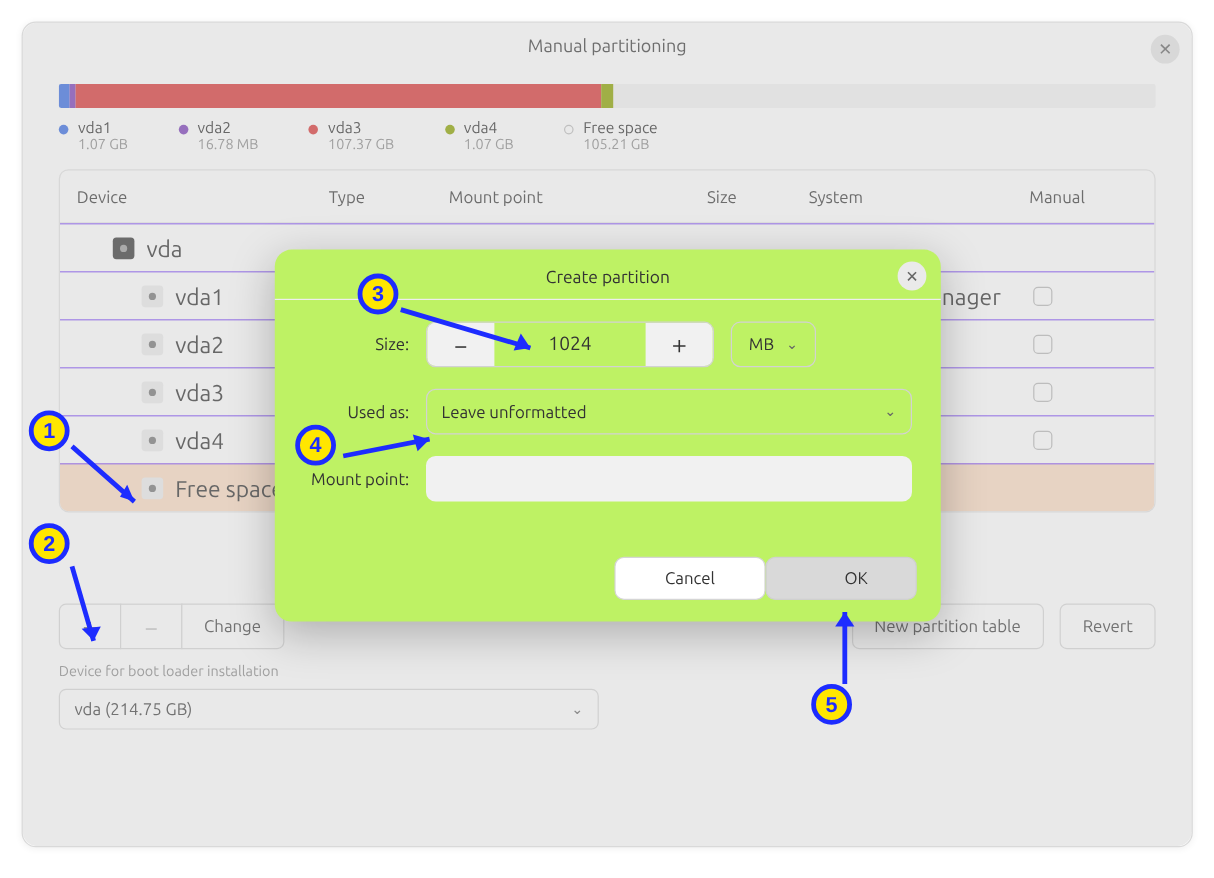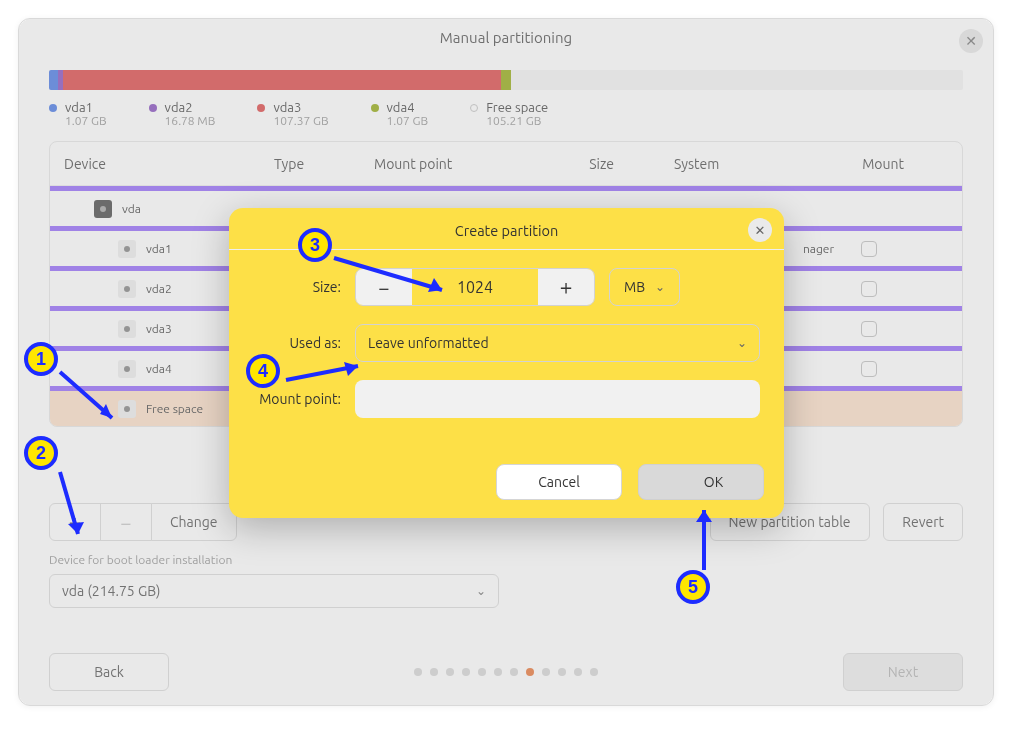--- a/index.html
+++ b/index.html
@@ -33,21 +33,21 @@
   .legend { display:flex; gap:42px; margin:10px 30px 0; }
   .leg { display:flex; gap:8px; align-items:flex-start; font-size:13px; }
   .dot { width:8px; height:8px; border-radius:50%; margin-top:4px; }
   .leg .sub { display:block; color:#8a8a8a; font-size:12px; }
   .dot.blue{background:#3b6ee0;} .dot.purple{background:#7b40b7;} .dot.red{background:#d83a3a;}
   .dot.olive{background:#8aa100;} .dot.open{border:1.5px solid #bbb; background:transparent;}
 
   .table { margin:14px 30px 0; border:1px solid #e0e0e0; border-radius:8px; overflow:hidden; }
   .thead, .trow { display:grid; grid-template-columns: 210px 100px 150px 90px 220px 70px; align-items:center; padding:0 14px; }
   .thead { height:44px; color:#3d3d3d; font-size:14px; border-bottom:1px solid #e8e8e8; }
-  .trow { height:40px; font-size:12px; color:#333; border-top:5px solid #8b5cf6; }
+  .trow { height:40px; font-size:19px; color:#333; border-top:1px solid #8b5cf6; }
   .trow .cb { width:16px; height:16px; border:1.5px solid #b7b7b7; border-radius:4px; margin:0 auto; }
   .dev-cell { display:flex; gap:10px; align-items:center; }
   .dev-cell.indent1 { padding-left:30px; }
   .dev-cell.indent2 { padding-left:54px; }
   .disk-ico { width:18px; height:18px; border-radius:3px; background:#3a3a3a; display:inline-flex; align-items:center; justify-content:center; }
   .disk-ico::after { content:""; width:6px; height:6px; border-radius:50%; background:#9a9a9a; }
   .disk-ico.light { background:#e8e8e8; }
   .disk-ico.light::after { background:#777; }
 
   .trow.freespace { background:#f7d9c0; }
@@ -74,34 +74,34 @@
   .footer { position:absolute; left:0; right:0; bottom:14px; display:flex; align-items:center; padding:0 30px; }
   .footer .btn { width:120px; justify-content:center; }
   .footer .btn.next { background:#e8e8e8; color:#aaa; }
   .dots { flex:1; display:flex; justify-content:center; gap:8px; }
   .dots span { width:8px; height:8px; border-radius:50%; background:#cfcfcf; }
   .dots span.active { background:#e46a2a; }
 
   
   .modal {
     position:absolute; left:229px; top:208px; width:555px; height:310px;
-    background:#fde047; border-radius:14px; box-shadow:0 10px 36px rgba(0,0,0,0.25);
+    background:#bef264; border-radius:14px; box-shadow:0 10px 36px rgba(0,0,0,0.25);
   }
   .mhead { text-align:center; padding:14px 0 10px; font-size:14.5px; color:#333; border-bottom:1px solid #eee; position:relative;}
   .mclose { position:absolute; right:12px; top:10px; width:24px;height:24px;border-radius:50%;background:#eaeaea;display:flex;align-items:center;justify-content:center;color:#666;font-size:13px;}
   .mbody { padding:18px 24px 16px; }
   .mrow { display:flex; align-items:center; gap:14px; margin-bottom:18px; }
   .mrow .lab { width:88px; text-align:right; font-size:14px; color:#333; }
   .stepper { display:flex; border:1px solid #d2d2d2; border-radius:8px; overflow:hidden; height:38px; width:240px; }
   .stepbtn { width:56px; display:flex; align-items:center; justify-content:center; background:#f1f1f1; font-size:20px; color:#333; }
   .stepval { flex:1; display:flex; align-items:center; justify-content:center; font-size:16px; color:#333; }
   .unit { height:38px; border:1px solid #d2d2d2; border-radius:8px; padding:0 14px; display:flex; gap:10px; align-items:center; font-size:14px;}
   .selectWide { height:38px; flex:1; border:1px solid #d2d2d2; border-radius:8px; padding:0 12px; display:flex; align-items:center; justify-content:space-between; font-size:14px; color:#333; }
   .disabledField { height:38px; flex:1; background:#f1f1f1; border-radius:8px; }
-  .mfoot { position:absolute; right:20px; bottom:18px; display:flex; gap:16px; }
+  .mfoot { position:absolute; right:20px; bottom:18px; display:flex; gap:0; }
   .mbtn { height:36px; width:126px; border-radius:8px; border:1px solid #d5d5d5; background:#fff; display:flex; align-items:center; justify-content:center; font-size:14px; color:#333;}
   .mbtn.ok { background:#d9d9d9; border-color:#d0d0d0;padding-left:25px; }
 
   
   .anno { position:absolute; inset:0; pointer-events:none; z-index:50; }
   .bubble {
     position:absolute; width:34px; height:34px; border-radius:50%;
     background:#ffe600; border:4px solid #1d2cff; display:flex; align-items:center; justify-content:center;
     font-weight:700; color:#1d2cff; font-size:18px; font-family:Arial,sans-serif;
   }
@@ -151,21 +151,21 @@
       </div>
   </div>
 
   <div class="table">
     <div class="thead">
       <div>Device</div>
       <div>Type</div>
       <div>Mount point</div>
       <div style="text-align:right">Size</div>
       <div style="padding-left:60px">System</div>
-      <div style="text-align:right">Mount</div>
+      <div style="text-align:right">Manual</div>
     </div>
 
     <div class="trow">
       <div class="dev-cell indent1">
           <span class="disk-ico"></span>
           <span>vda</span>
         </div>
       <div></div>
         <div></div>
         <div></div>
@@ -251,38 +251,20 @@
   </div>
 
   <div class="bootloader">
     <div class="lbl">Device for boot loader installation</div>
     <div class="select">
       <span>vda  (214.75 GB)</span>
       <span class="chev">⌄</span>
     </div>
   </div>
 
-  <div class="footer">
-    <div class="btn">Back</div>
-    <div class="dots">
-      <span></span>
-        <span></span>
-        <span></span>
-        <span></span>
-        <span></span>
-        <span></span>
-        <span></span>
-      <span class="active"></span>
-        <span></span>
-        <span></span>
-        <span></span>
-        <span></span>
-    </div>
-    <div class="btn next">Next</div>
-  </div>
 
   <div class="overlay"></div>
 </div>
 
 <div class="modal">
   <div class="mhead">
     <span>Create partition</span>
     <div class="mclose">✕</div>
   </div>
   <div class="mbody">

